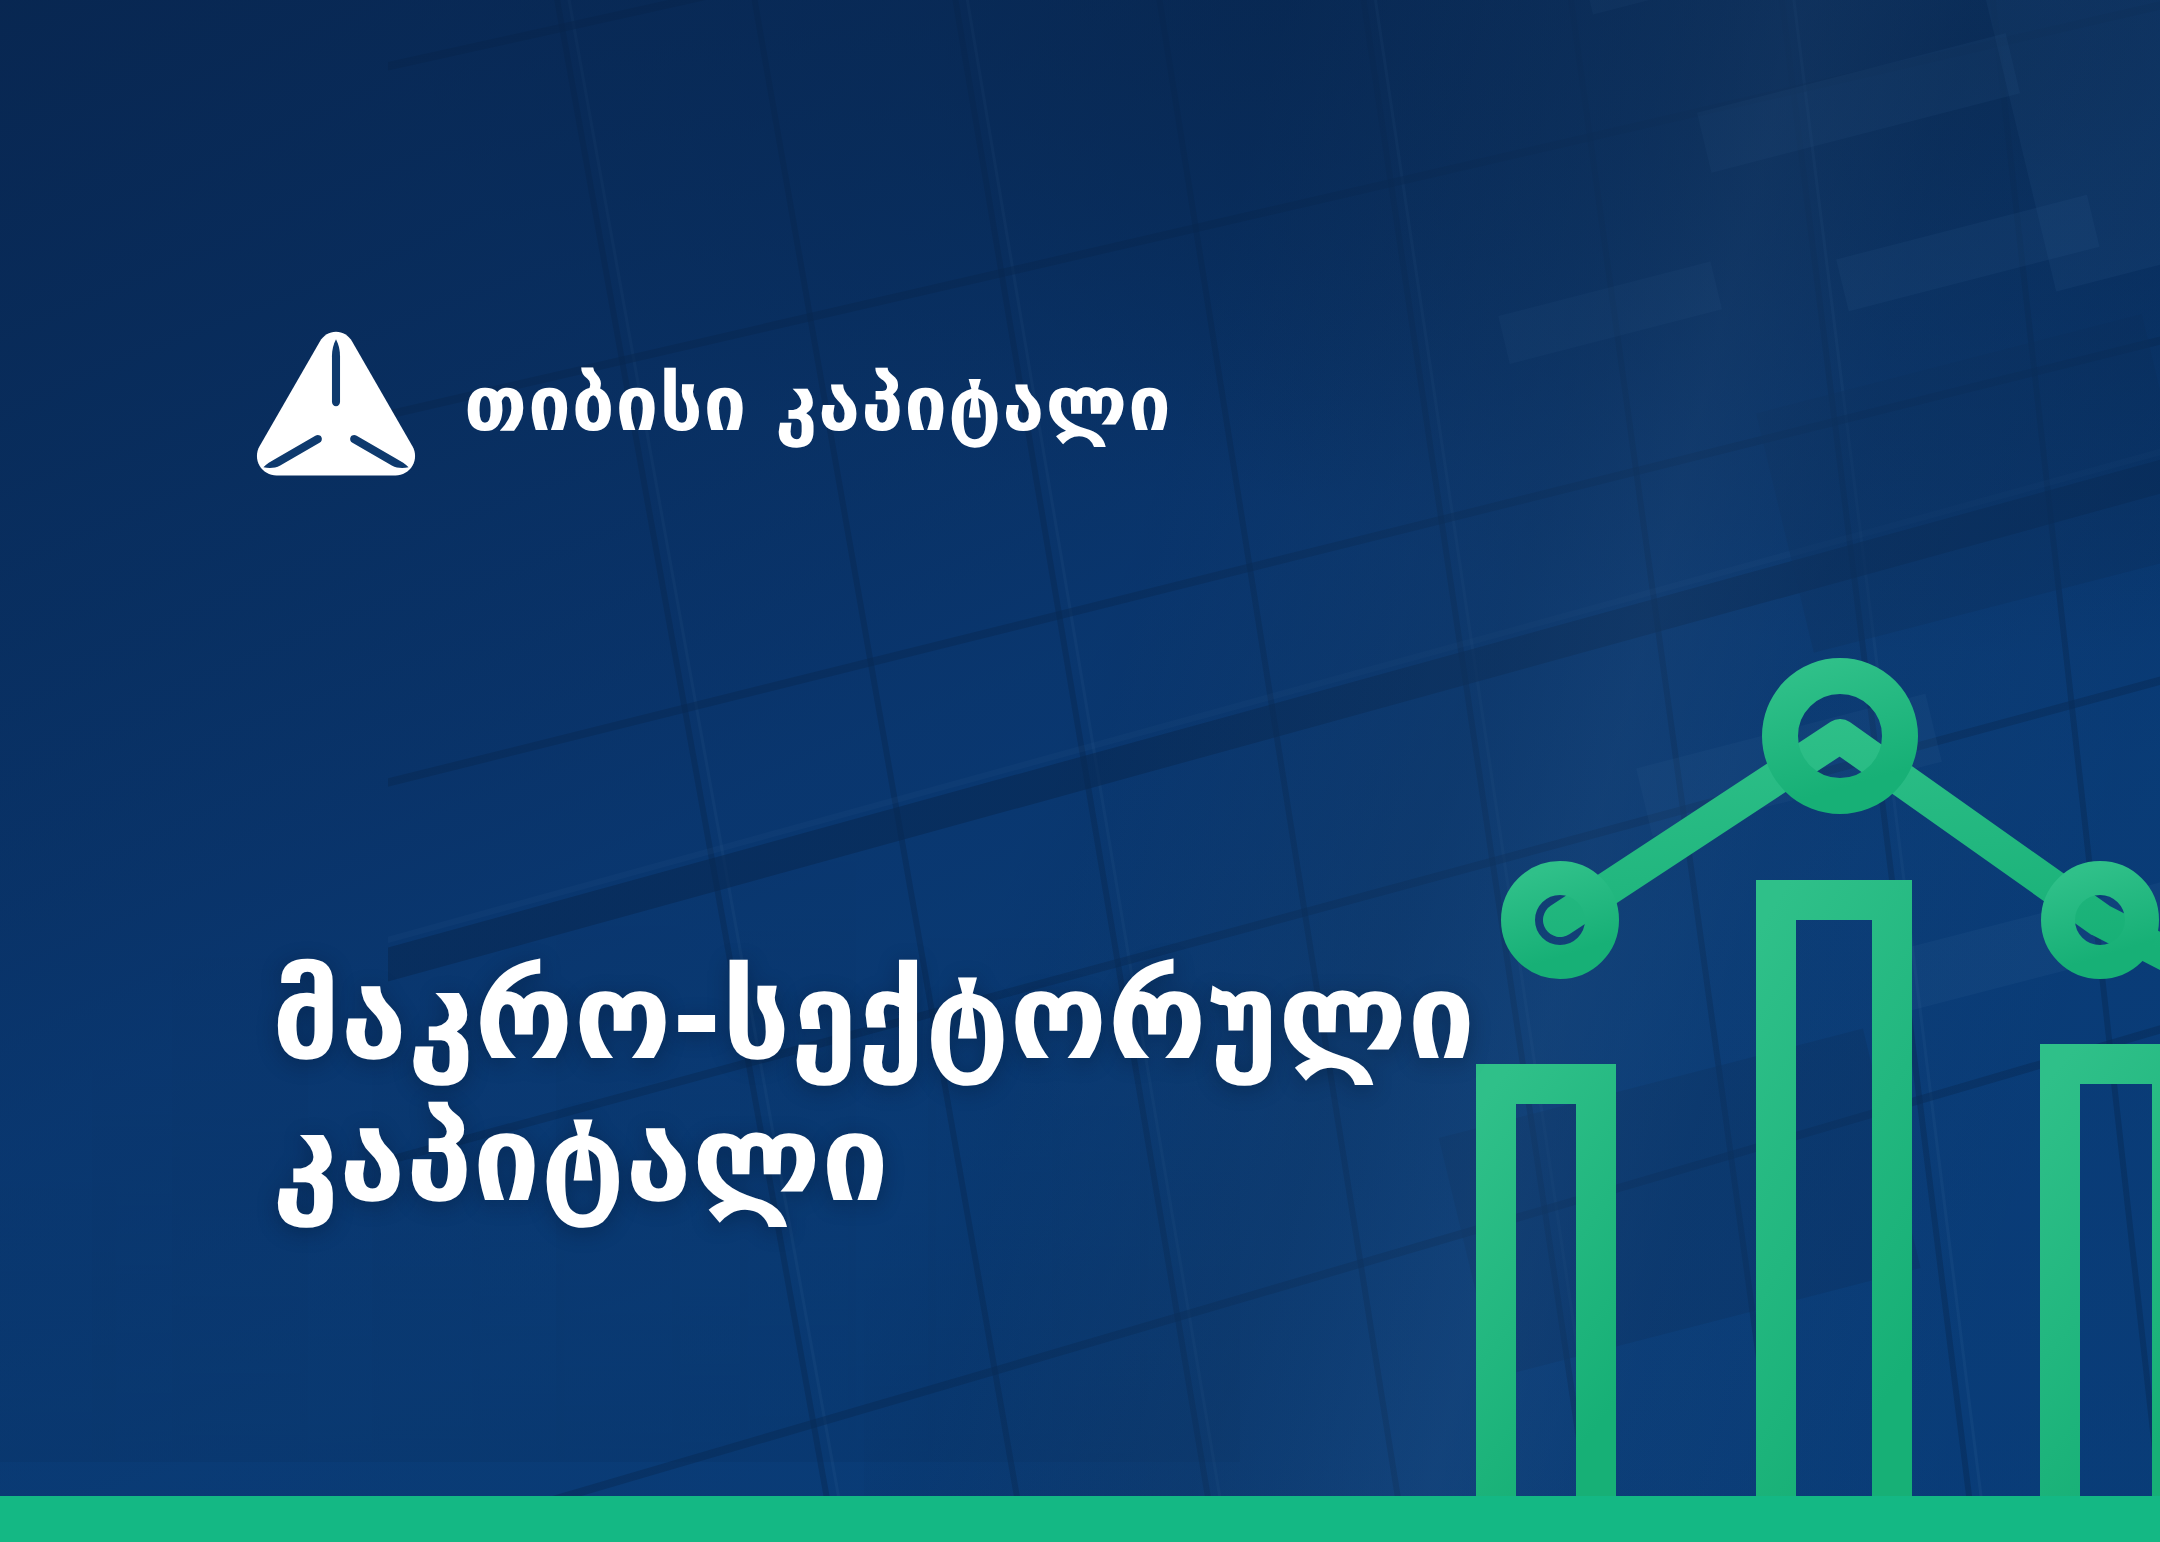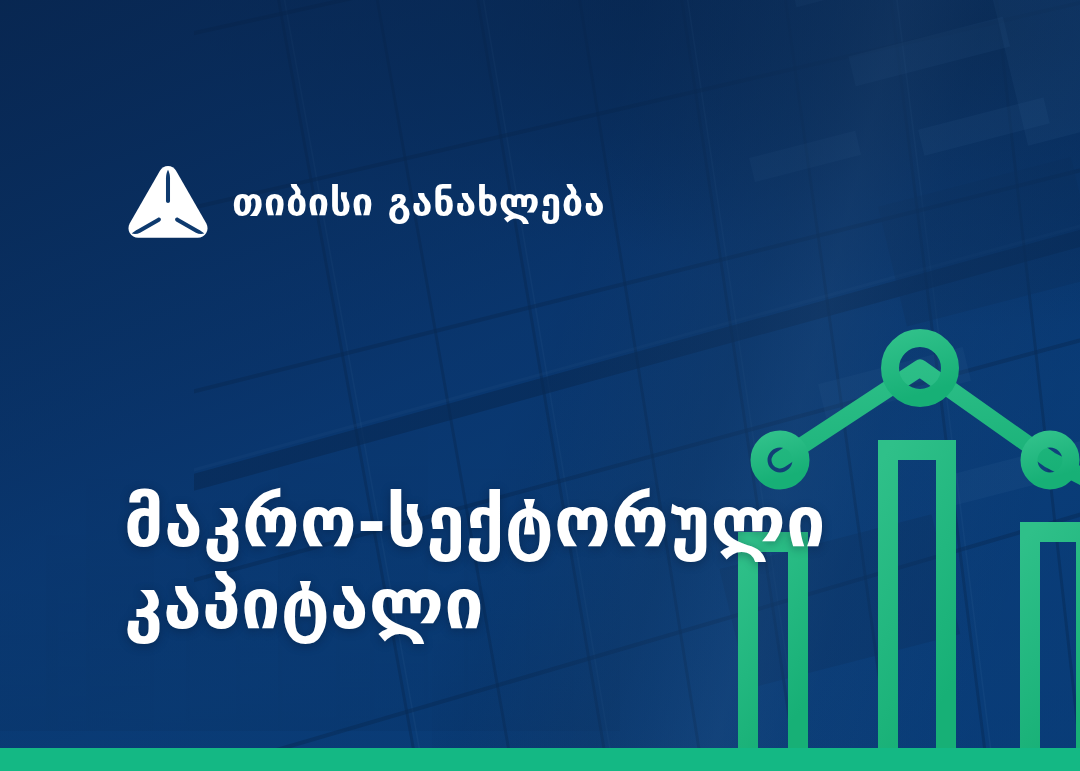--- a/index.html
+++ b/index.html
@@ -122,25 +122,25 @@
     font-size: 38px;
     font-weight: 700;
     letter-spacing: 0.5px;
     line-height: 1;
     white-space: nowrap;
   }
 
   
   .headline {
     position: absolute;
-    left: 124px;
+    left: 136px;
     top: 434px;
     width: 660px;
     color: #ffffff;
-    font-size: 70px;
+    font-size: 60px;
     font-weight: 700;
     line-height: 1.18;
     letter-spacing: 0.2px;
     text-shadow: 0 2px 10px rgba(3,16,36,0.35);
   }
   .headline .line { display: block; white-space: nowrap; }
 
   
   .bottom-band {
     position: absolute;
@@ -294,21 +294,21 @@
           <path d="M6.8 83.6
                    C 8.5 81.7 11.1 80.2 14.3 78.4
                    L 37.7 64.9
                    C 39.1 64.1 40.6 64.5 41.3 65.6
                    C 41.9 66.7 41.6 68.3 40.2 69.1
                    L 16.8 82.6
                    C 13.6 84.3 10 84.4 6.8 83.6 Z"></path>
         </g>
       </svg>
     </span>
-    <span class="logo-wordmark">თიბისი განახლება</span>
+    <span class="logo-wordmark">თიბისი კაპიტალი</span>
   </div>
 
   <h1 class="headline">
     <span class="line">მაკრო-სექტორული</span>
     <span class="line">კაპიტალი</span>
   </h1>
 
   <div class="bottom-band" style="background: rgb(20, 184, 132);"></div>
 
 </div>

